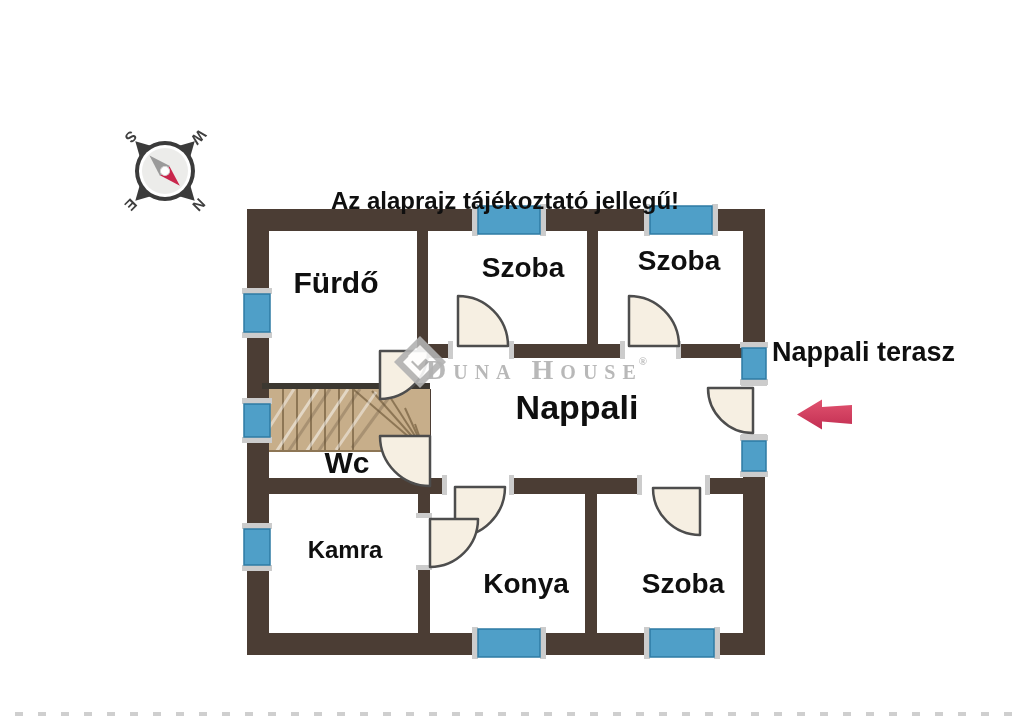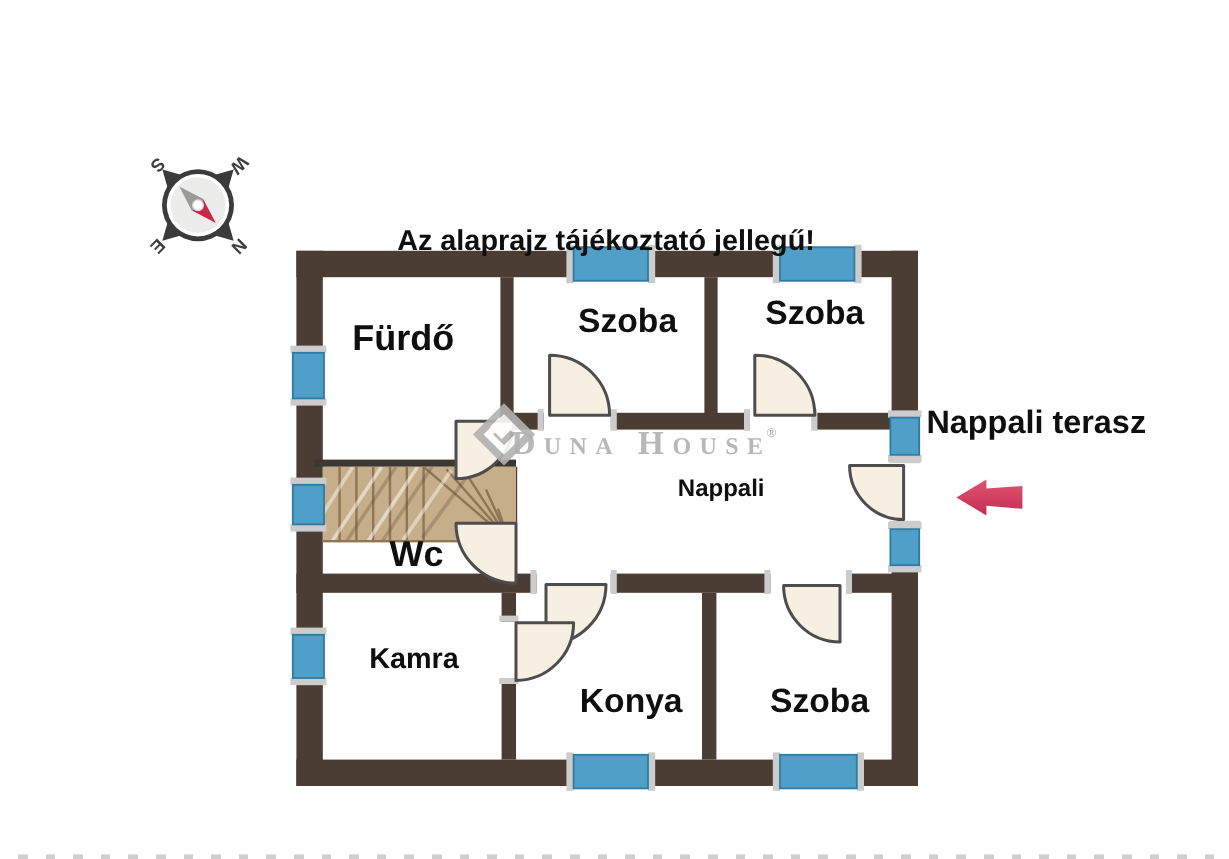--- a/index.html
+++ b/index.html
@@ -193,21 +193,21 @@
     </g>
 
     <polygon fill="url(#arrowGrad)" points="797,414.5 822,399.5 822,407 852,405 852,424 822,421.5 822,429.5"></polygon>
   </svg>
 
   <div class="title">Az alaprajz tájékoztató jellegű!</div>
 
   <div class="room-label" style="left:336px;top:283px;font-size:30px;">Fürdő</div>
   <div class="room-label" style="left:523px;top:268px;font-size:28px;">Szoba</div>
   <div class="room-label" style="left:679px;top:261px;font-size:28px;">Szoba</div>
-  <div class="room-label" style="left:577px;top:407px;font-size:20px;margin-left:24px;">Nappali</div>
+  <div class="room-label" style="left:577px;top:407px;font-size:34px;">Nappali</div>
   <div class="room-label" style="left:347px;top:463px;font-size:30px;">Wc</div>
   <div class="room-label" style="left:345px;top:550px;font-size:24px;">Kamra</div>
   <div class="room-label" style="left:506px;top:584px;font-size:28px;margin-left:20px;">Konya</div>
   <div class="room-label" style="left:683px;top:584px;font-size:28px;">Szoba</div>
 
   <div class="terrace">Nappali terasz</div>
 
   <div class="watermark-text"><span>Duna House</span><sup>®</sup></div>
 
   <div class="bottom-strip"></div>

